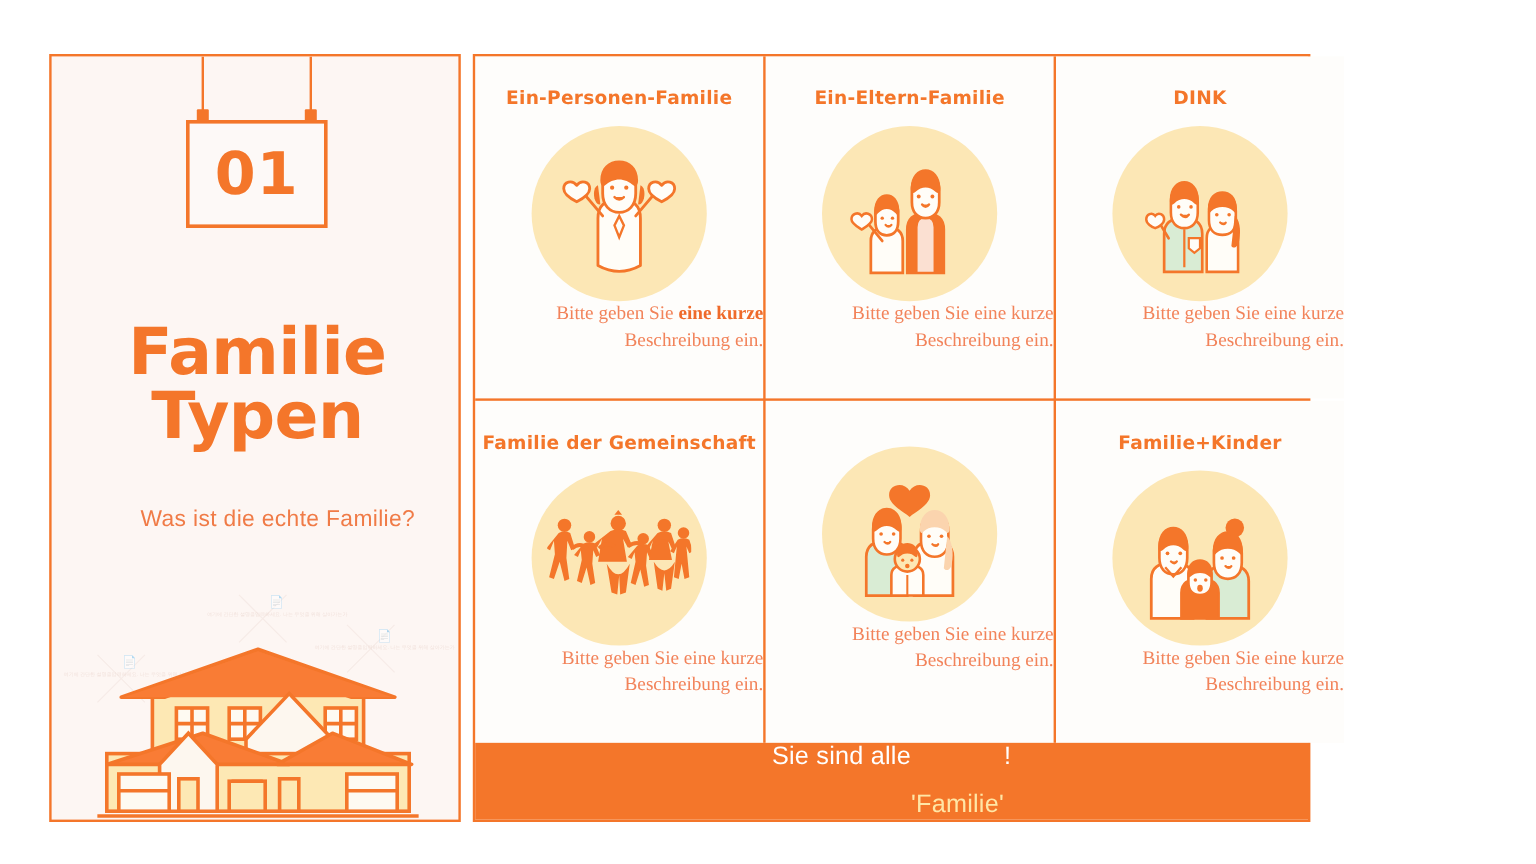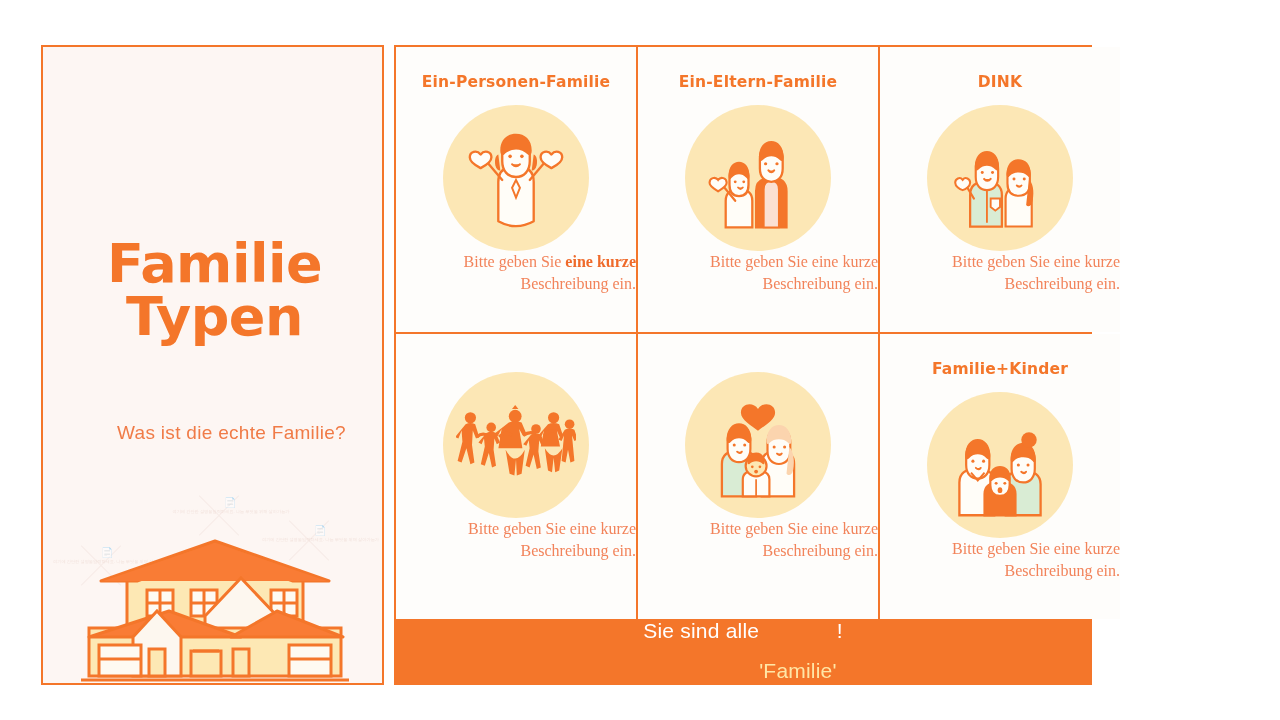--- a/index.html
+++ b/index.html
@@ -75,21 +75,21 @@
     color: #f4762a;
     line-height: 86px;
     text-align: center;
     letter-spacing: 1px;
   }
 
   
   .title-block {
     position: absolute;
     left: 0;
-    top: 190px;
+    top: 220px;
     width: 343px;
     text-align: center;
   }
   .main-title-line {
     font-family: "DejaVu Sans", sans-serif;
     font-weight: 700;
     font-size: 54px;
     line-height: 53px;
     color: #f4762a;
     letter-spacing: -0.5px;
@@ -221,20 +221,29 @@
   }
   .banner .hl { color: #ffe6a6; margin-top: 40px; }
 </style>
 </head>
 <body>
 
 <div id="slide">
 
   <div class="left-panel">
 
+    <div class="hang-wrap">
+      <div class="hang-string s1"></div>
+      <div class="hang-string s2"></div>
+      <div class="hang-clip c1"></div>
+      <div class="hang-clip c2"></div>
+      <div class="sign-card">
+        <div class="sign-number">01</div>
+      </div>
+    </div>
 
     <div class="title-block">
       <div class="main-title-line">Familie</div>
       <div class="main-title-line">Typen</div>
     </div>
 
     <div class="subtitle">Was ist die echte Familie?</div>
 
     <div class="wm-cross" style="left:148px; top:440px;"></div>
     <div class="wm" style="left:128px; top:450px; width:120px;">
@@ -379,20 +388,21 @@
             <circle cx="52" cy="54" r="1.6" fill="#f4762a"></circle>
             <path d="M43 61q4 4 7 0" stroke="#f4762a" stroke-width="2.2" fill="#f4762a" stroke-linecap="round"></path>
             <path d="M46 74 v34" stroke="#f4762a" stroke-width="2" fill="none"></path>
             <path d="M50 82 h10 v9 l-5 4 -5-4Z" fill="#fffdf8" stroke="#f4762a" stroke-width="2"></path>
           </svg>
         </div>
         <div class="card-desc">Bitte geben Sie eine kurze Beschreibung ein.</div>
       </div>
 
       <div class="card">
+        <div class="card-title">Familie der Gemeinschaft</div>
         <div class="card-art">
           <svg viewBox="0 0 150 100" width="120" height="80">
             <g fill="#f4762a">
 
               <circle cx="18" cy="16" r="7"></circle>
               <path d="M12 24 q6-3 12 0 l5 16 -4 2 -4-10 -1 18 3 22 -5 2 -5-20 -6 18 -5-2 6-24 -1-14 -4 10 -4-2Z"></path>
 
               <circle cx="44" cy="28" r="6"></circle>
               <path d="M38 35 q6-3 12 0 l5 12 -4 2 -3-7 -1 14 3 20 -5 2 -4-18 -5 16 -5-2 5-22 -1-10 -3 7 -4-2Z"></path>
 

